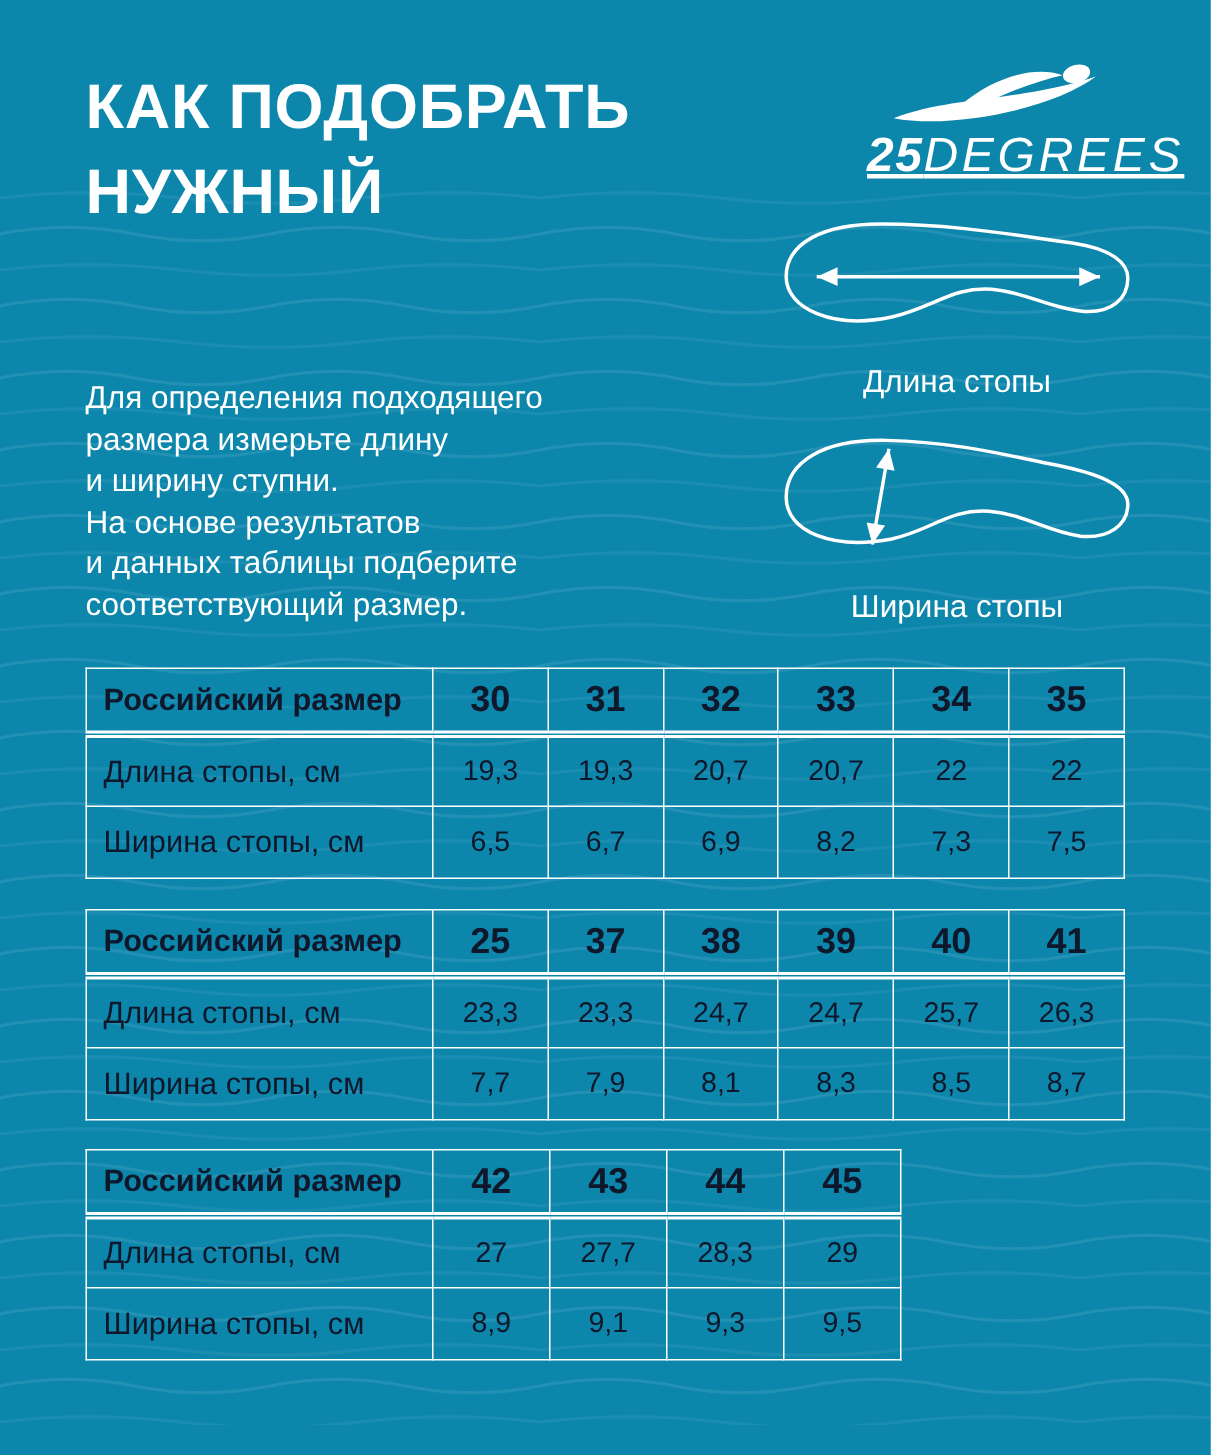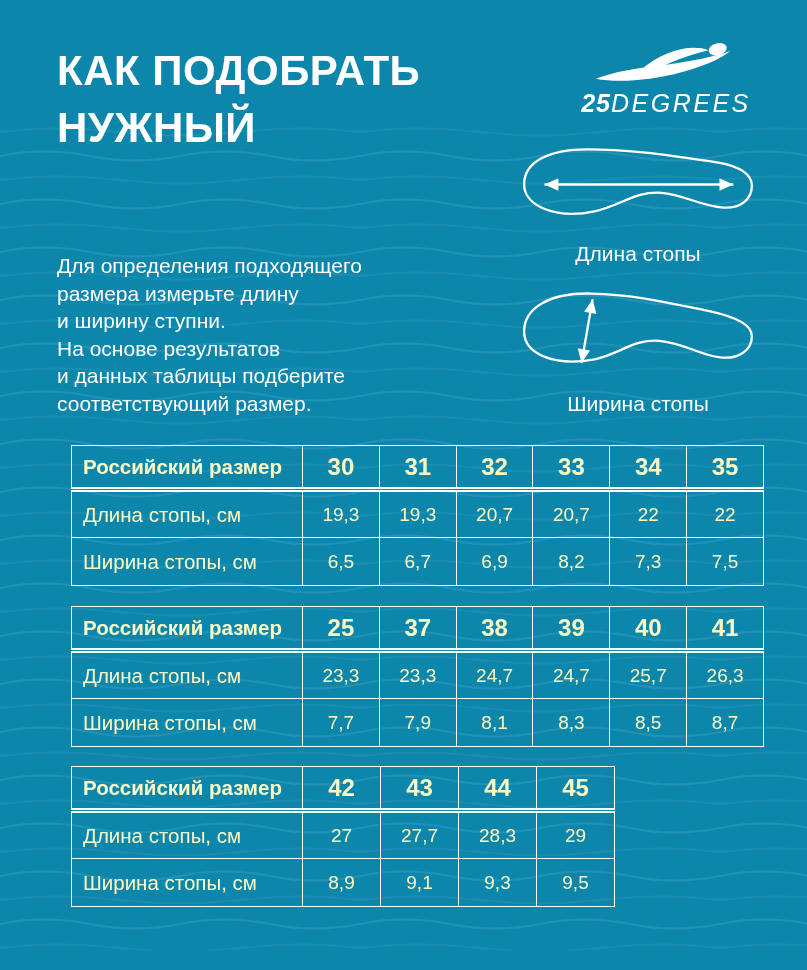--- a/index.html
+++ b/index.html
@@ -20,43 +20,43 @@
     font-size:42px;font-weight:700;line-height:57px;
     letter-spacing:0.5px;
   }
   .page-title div{white-space:nowrap;}
 
   
   .logo{position:absolute;left:578px;top:40px;width:176px;text-align:center;}
   .logo-swimmer{display:block;margin:0 auto;}
   .logo-text{
     margin-top:2px;
-    font-style:italic;font-size:25px;line-height:26px;
-    letter-spacing:1px;white-space:nowrap;
+    font-style:italic;font-size:32px;line-height:26px;
+    letter-spacing:1px;white-space:nowrap;text-decoration:underline;
   }
   .logo-text .num{font-weight:800;}
   .logo-text .word{font-weight:400;letter-spacing:2.5px;}
 
   
   .intro{
     position:absolute;left:57px;top:252px;
     font-size:21px;line-height:27.5px;font-weight:400;
   }
 
   
   .diagram{position:absolute;width:260px;text-align:center;}
   .diagram-length{left:508px;top:138px;}
   .diagram-width{left:508px;top:283px;}
   .diagram .caption{margin-top:7px;font-size:21px;font-weight:400;}
 
   
   .size-table{
-    position:absolute;left:71px;
+    position:absolute;left:57px;
     border-collapse:collapse;table-layout:fixed;
-    color:#fef9c3;
+    color:#0f172a;
   }
   .size-table.cols6{width:693px;}
   .size-table.cols4{width:544px;}
   .size-table th,.size-table td{
     border:1.5px solid #ffffff;
     text-align:center;vertical-align:middle;
     padding:0;
   }
   .size-table thead tr{height:44px;}
   .size-table tbody tr{height:48px;}

